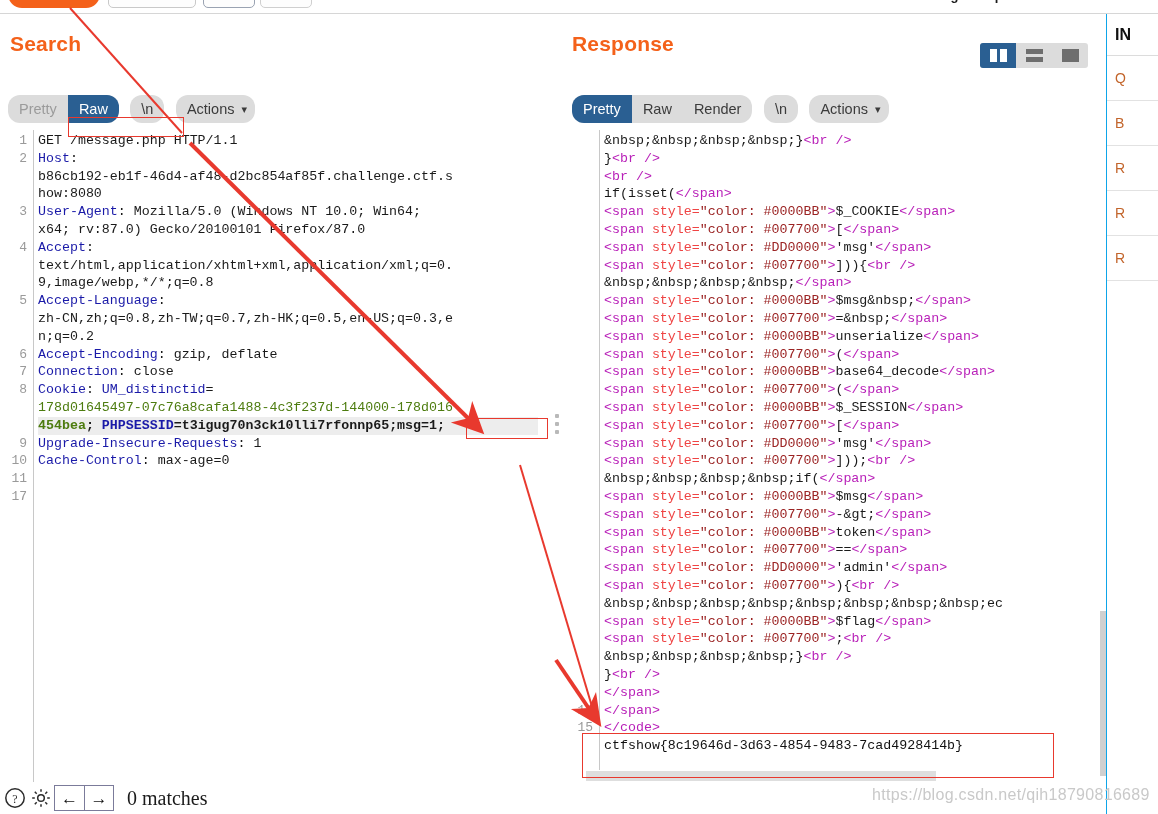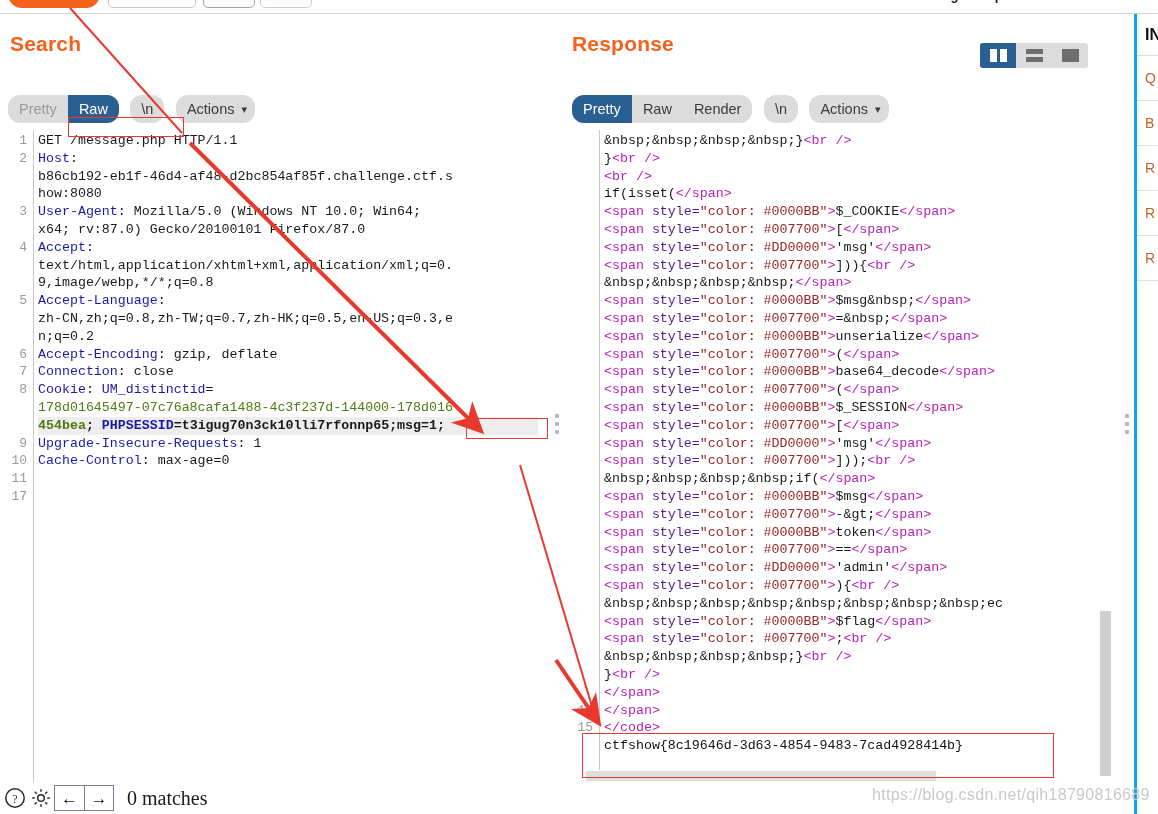--- a/index.html
+++ b/index.html
@@ -106,21 +106,21 @@
 
   .code {
     position:absolute; left:38px; right:0; top:0; bottom:0;
     font-family:"Liberation Mono", monospace;
     font-size:13.3px; line-height:17.8px;
     color:#111; white-space:pre; overflow:hidden; padding-top:2px;
   }
   .k-hdr  { color:#1a1aa8; }
   .k-red  { color:#4d7c0f; }
   .k-tag  { color:#b81fb8; }
-  .k-attr { color:#4c1d95; }
+  .k-attr { color:#ef4444; }
   .k-str  { color:#9b2323; }
   .k-plain{ color:#1a1a1a; }
   .hl-band { background:#ededed;font-weight:bold; }
 
   
   .redbox { position:absolute; border:1.5px solid #e8392e; pointer-events:none; }
 
   
   .splitter-dots {
     position:absolute; width:5px; display:flex; flex-direction:column; gap:4px;
@@ -153,22 +153,22 @@
     color:#9a9a9a; padding:0 7px; line-height:24px;
   }
   .bb-request  .search-input { width:294px; }
   .matches {
     margin-left:13px; font-family:"Liberation Serif", serif;
     font-size:20px; color:#1b1b1b; white-space:nowrap;
   }
 
   
   .sidepanel {
-    position:absolute; right:0; top:14px; bottom:0; width:24px;
-    background:#fff; border-left:3px solid #0ea5e9; overflow:hidden;
+    position:absolute; right:0; top:14px; bottom:0; width:52px;
+    background:#fff; border-left:1px solid #0ea5e9; overflow:hidden;
   }
   .sp-head {
     height:42px; line-height:42px; padding-left:8px;
     font-size:16px; font-weight:bold; color:#111;
     border-bottom:1px solid #dcdcdc; white-space:nowrap;
   }
   .sp-row {
     height:45px; line-height:45px; padding-left:8px;
     font-size:14px; color:#c2642a; border-bottom:1px solid #e2e2e2;
     white-space:nowrap;

